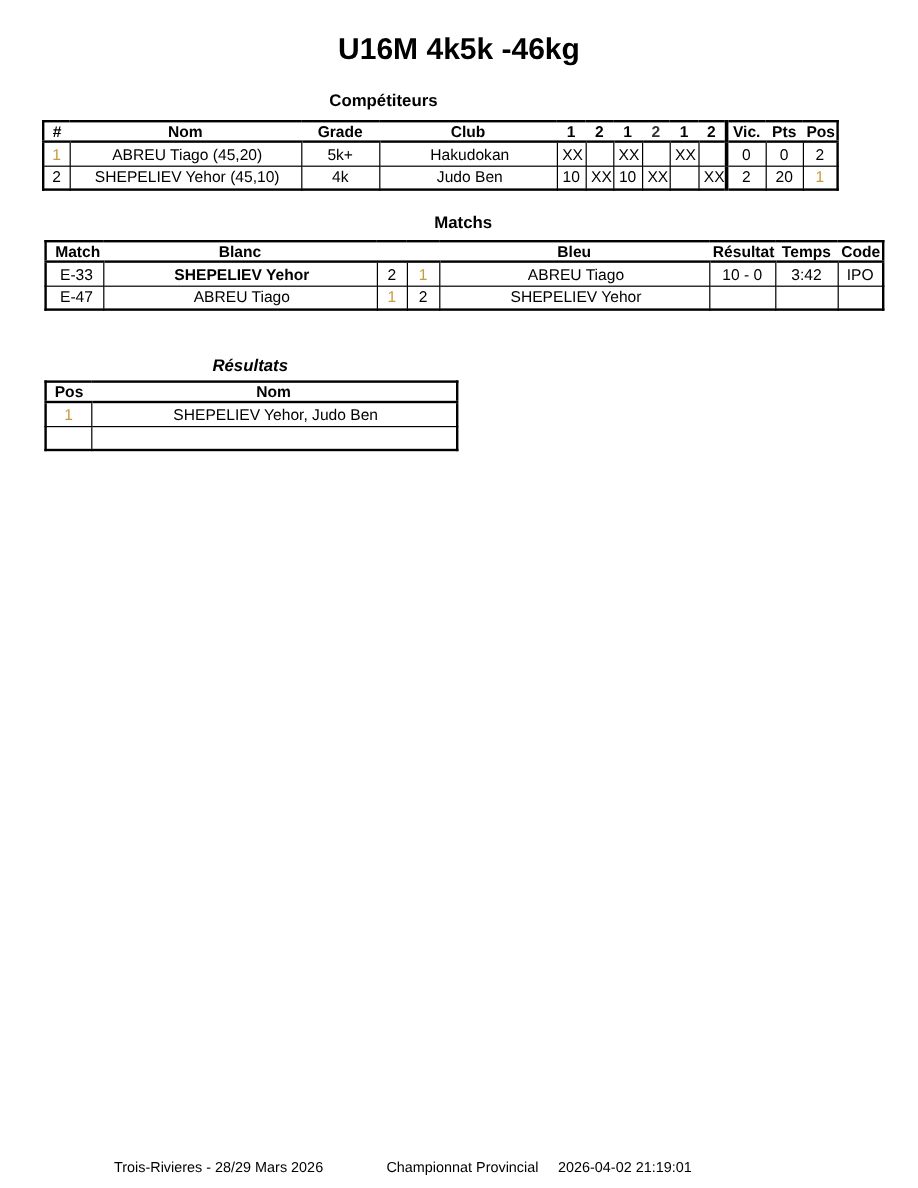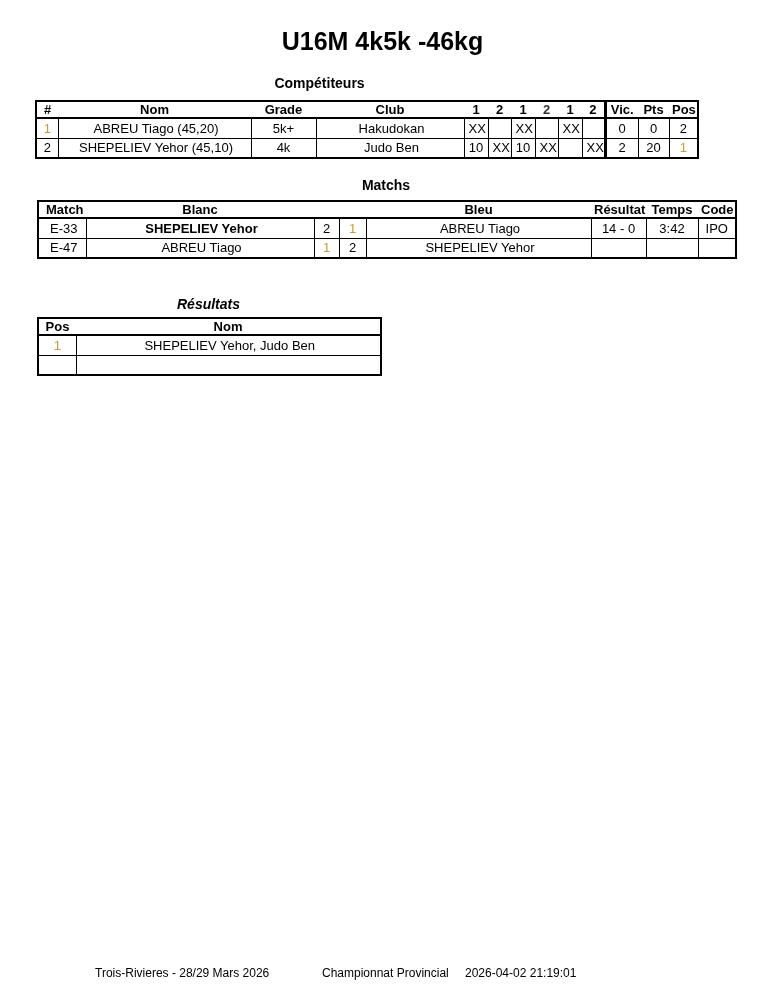--- a/index.html
+++ b/index.html
@@ -183,21 +183,21 @@
         <th>Code</th>
       </tr>
     </thead>
     <tbody>
       <tr>
         <td class="lft">E-33</td>
         <td class="lft bold">SHEPELIEV Yehor</td>
         <td>2</td>
         <td class="gold">1</td>
         <td class="lft">ABREU Tiago</td>
-        <td>14 - 0</td>
+        <td>10 - 0</td>
         <td>3:42</td>
         <td>IPO</td>
       </tr>
       <tr>
         <td class="lft">E-47</td>
         <td class="lft">ABREU Tiago</td>
         <td class="gold">1</td>
         <td>2</td>
         <td class="lft">SHEPELIEV Yehor</td>
         <td></td>

